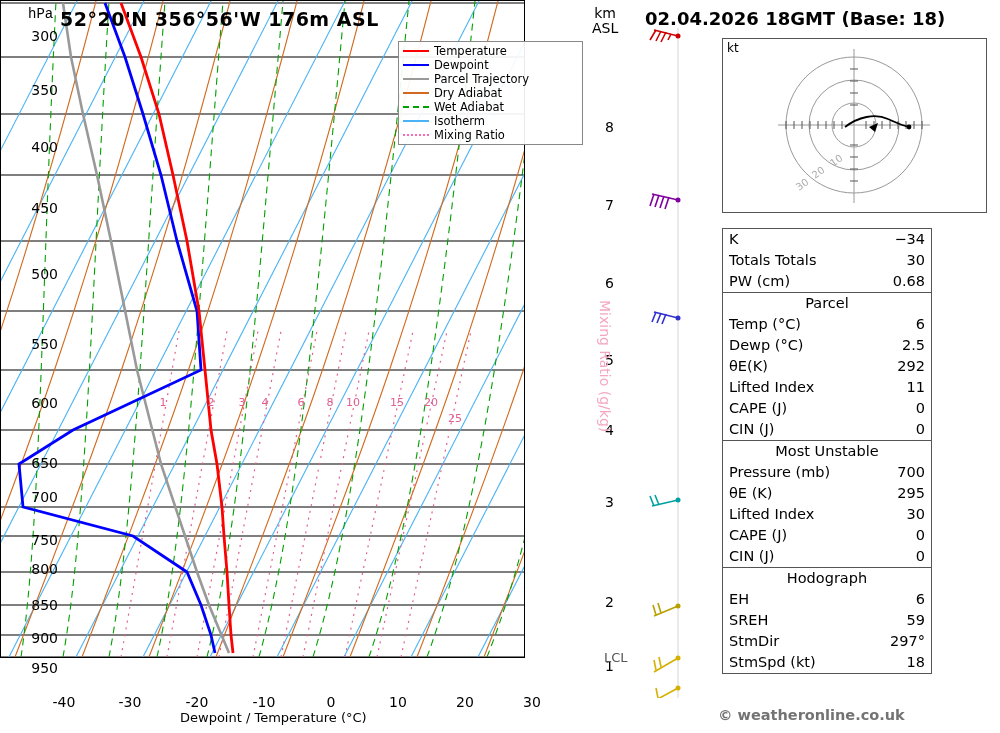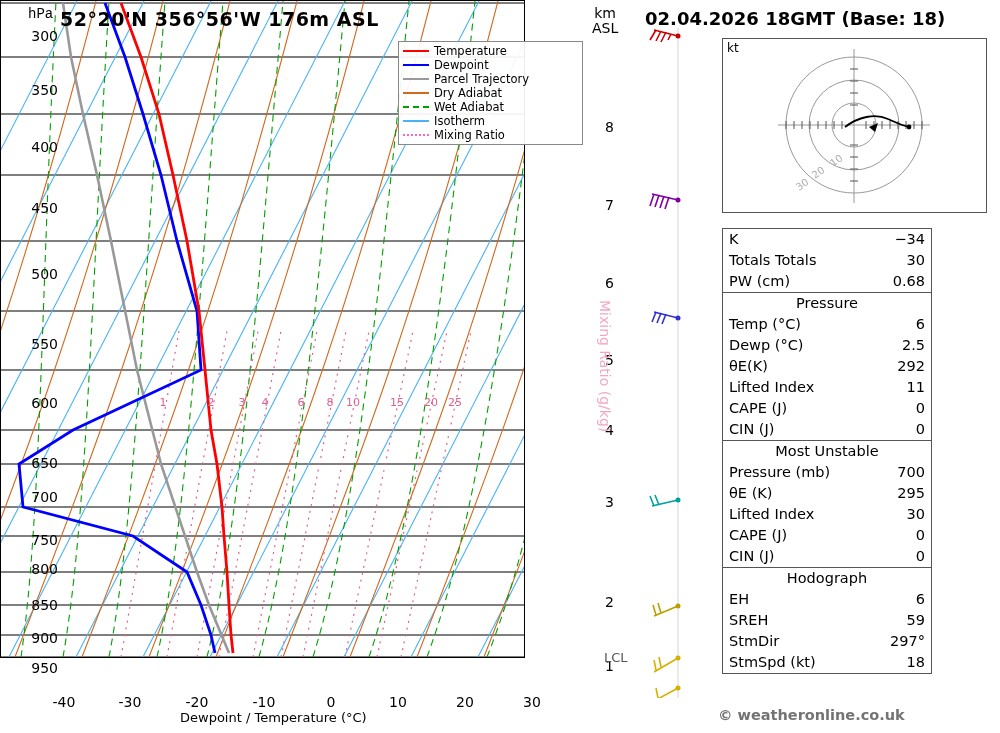--- a/index.html
+++ b/index.html
@@ -136,21 +136,21 @@
   
   <div class="mixnum" style="left:163px;top:396px;">1</div>
   <div class="mixnum" style="left:211px;top:396px;">2</div>
   <div class="mixnum" style="left:242px;top:396px;">3</div>
   <div class="mixnum" style="left:265px;top:396px;">4</div>
   <div class="mixnum" style="left:301px;top:396px;">6</div>
   <div class="mixnum" style="left:330px;top:396px;">8</div>
   <div class="mixnum" style="left:353px;top:396px;">10</div>
   <div class="mixnum" style="left:397px;top:396px;">15</div>
   <div class="mixnum" style="left:431px;top:396px;">20</div>
-  <div class="mixnum" style="left:455px;top:396px;">25</div>
+  <div class="mixnum" style="left:455px;top:412px;">25</div>
 
   
   <div id="legend">
     <div class="leg-row">
       <span class="leg-swatch" style="border-top-color:#ff0000"></span>
       <span class="leg-text">Temperature</span>
     </div>
     <div class="leg-row">
       <span class="leg-swatch" style="border-top-color:#0000ff"></span>
       <span class="leg-text">Dewpoint</span>
@@ -339,21 +339,21 @@
   <div class="info-row">
     <span>Totals Totals</span>
     <span>30</span>
   </div>
   <div class="info-row">
     <span>PW (cm)</span>
     <span>0.68</span>
   </div>
 
   <div class="sep"></div>
-  <div class="info-head">Pressure</div>
+  <div class="info-head">Parcel</div>
   <div class="info-row">
     <span>Temp (°C)</span>
     <span>6</span>
   </div>
   <div class="info-row">
     <span>Dewp (°C)</span>
     <span>2.5</span>
   </div>
   <div class="info-row">
     <span>θE(K)</span>

